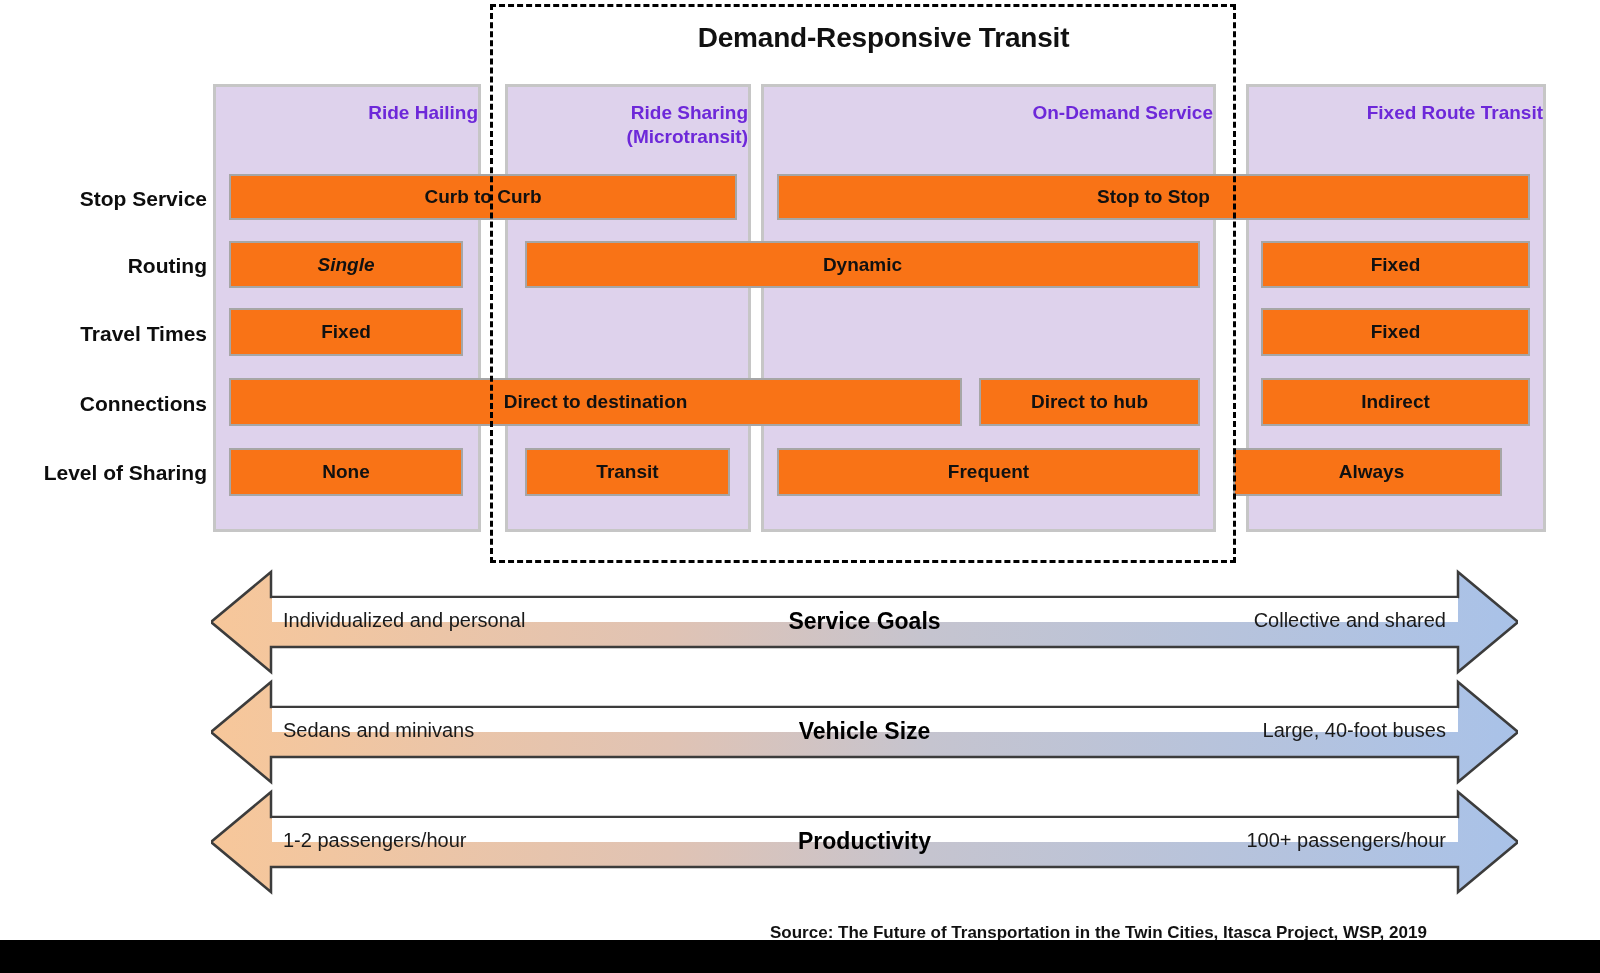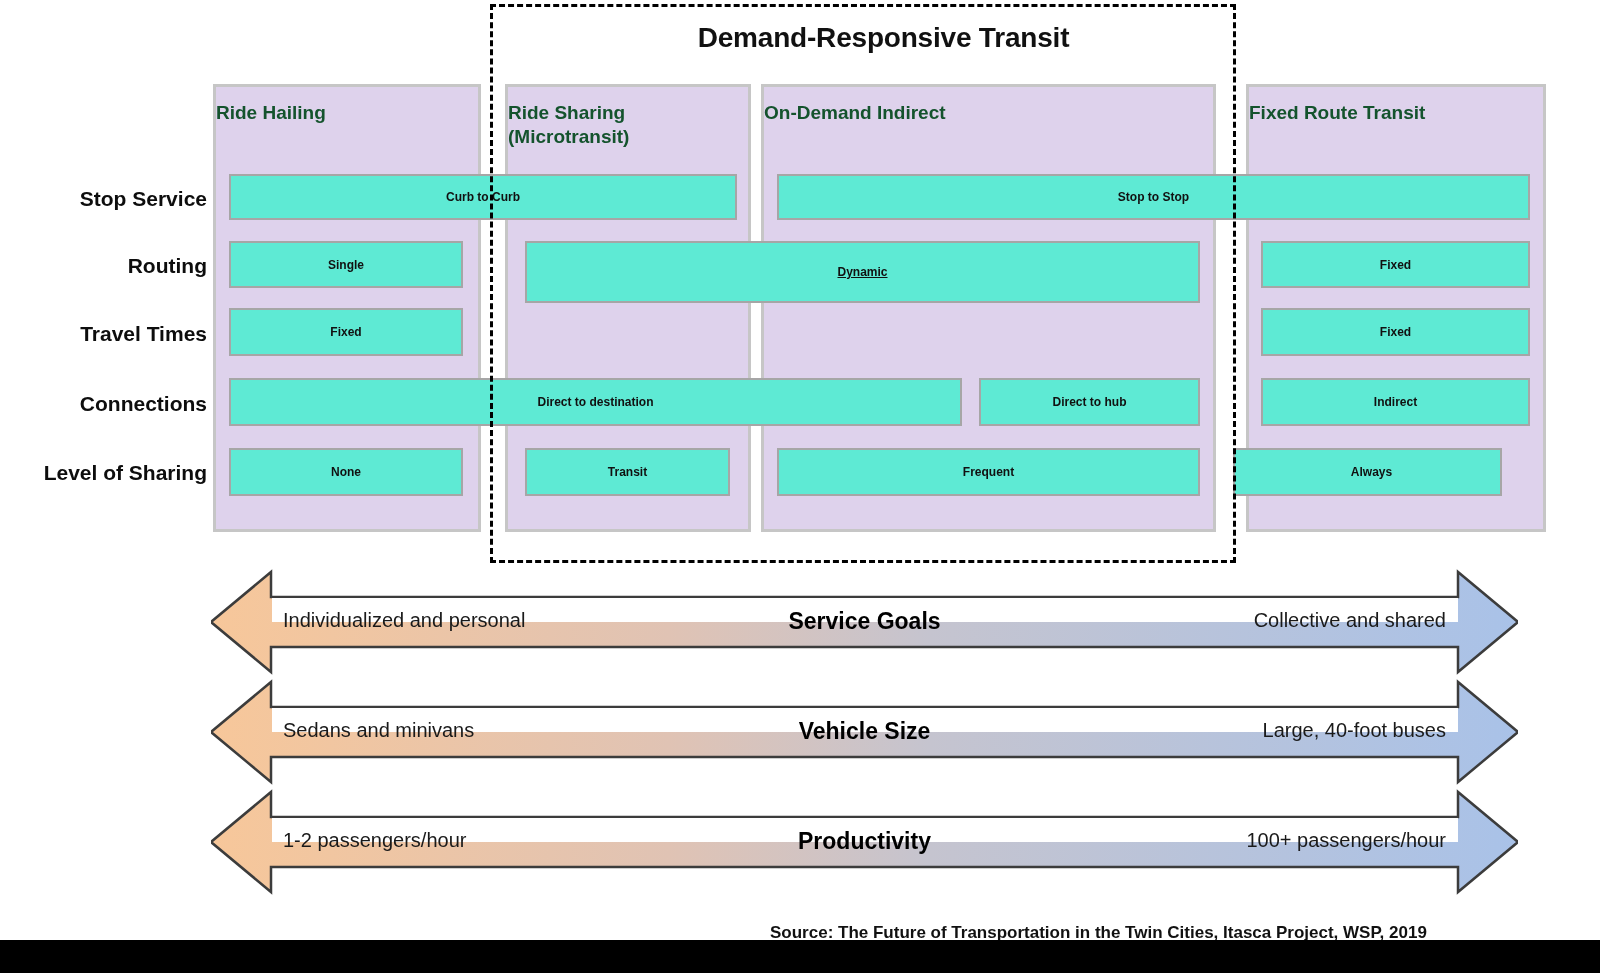--- a/index.html
+++ b/index.html
@@ -57,36 +57,36 @@
     top: 84px;
     height: 448px;
     background: #ded2ec;
     border: 3px solid #c6c6c6;
     z-index: 1;
   }
   .col-title {
     position: absolute;
     top: 14px;
     left: 0; right: 0;
-    text-align: left;
+    text-align: right;
     font-size: 19px;
     font-weight: bold;
-    color: #14532d;
+    color: #6d28d9;
     line-height: 1.25;
   }
 
   
   .cell {
     position: absolute;
-    background: #5eead4;
+    background: #f97316;
     border: 2px solid #a6a6a6;
     display: flex;
     align-items: center;
     justify-content: center;
-    font-size: 12px;
+    font-size: 19px;
     font-weight: bold;
     color: #111;
     z-index: 4;
     text-align: center;
     white-space: nowrap;
   }
 
   
   .arrow-wrap {
     position: absolute;
@@ -152,32 +152,32 @@
   </div>
 
   <div class="col" style="left:505px; width:246px;">
     <div class="col-title">
       <span>Ride Sharing</span><br>
       <span>(Microtransit)</span>
     </div>
   </div>
 
   <div class="col" style="left:761px; width:455px;">
-    <div class="col-title">On-Demand Indirect</div>
+    <div class="col-title">On-Demand Service</div>
   </div>
 
   <div class="col" style="left:1246px; width:300px;">
     <div class="col-title">Fixed Route Transit</div>
   </div>
 
   <div class="cell" style="left:229px; top:174px; width:508px; height:46px;">Curb to Curb</div>
   <div class="cell" style="left:777px; top:174px; width:753px; height:46px;">Stop to Stop</div>
 
-  <div class="cell" style="left:229px; top:241px; width:234px; height:47px;">Single</div>
-  <div class="cell" style="left:525px; top:241px; width:675px; height:62px;text-decoration:underline;">Dynamic</div>
+  <div class="cell" style="left:229px; top:241px; width:234px; height:47px;font-style:italic;">Single</div>
+  <div class="cell" style="left:525px; top:241px; width:675px; height:47px;">Dynamic</div>
   <div class="cell" style="left:1261px; top:241px; width:269px; height:47px;">Fixed</div>
 
   <div class="cell" style="left:229px; top:308px; width:234px; height:48px;">Fixed</div>
   <div class="cell" style="left:1261px; top:308px; width:269px; height:48px;">Fixed</div>
 
   <div class="cell" style="left:229px; top:378px; width:733px; height:48px;">Direct to destination</div>
   <div class="cell" style="left:1261px; top:378px; width:269px; height:48px;">Indirect</div>
   <div class="cell" style="left:979px; top:378px; width:221px; height:48px;">Direct to hub</div>
 
   <div class="cell" style="left:229px; top:448px; width:234px; height:48px;">None</div>

